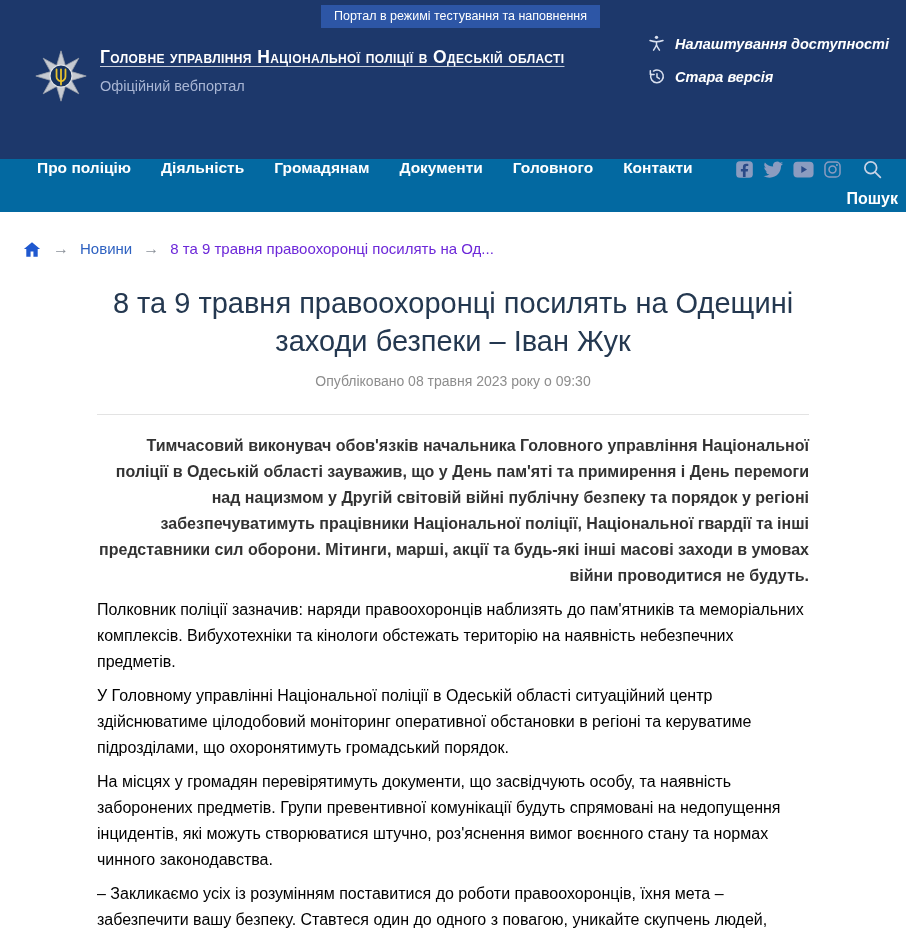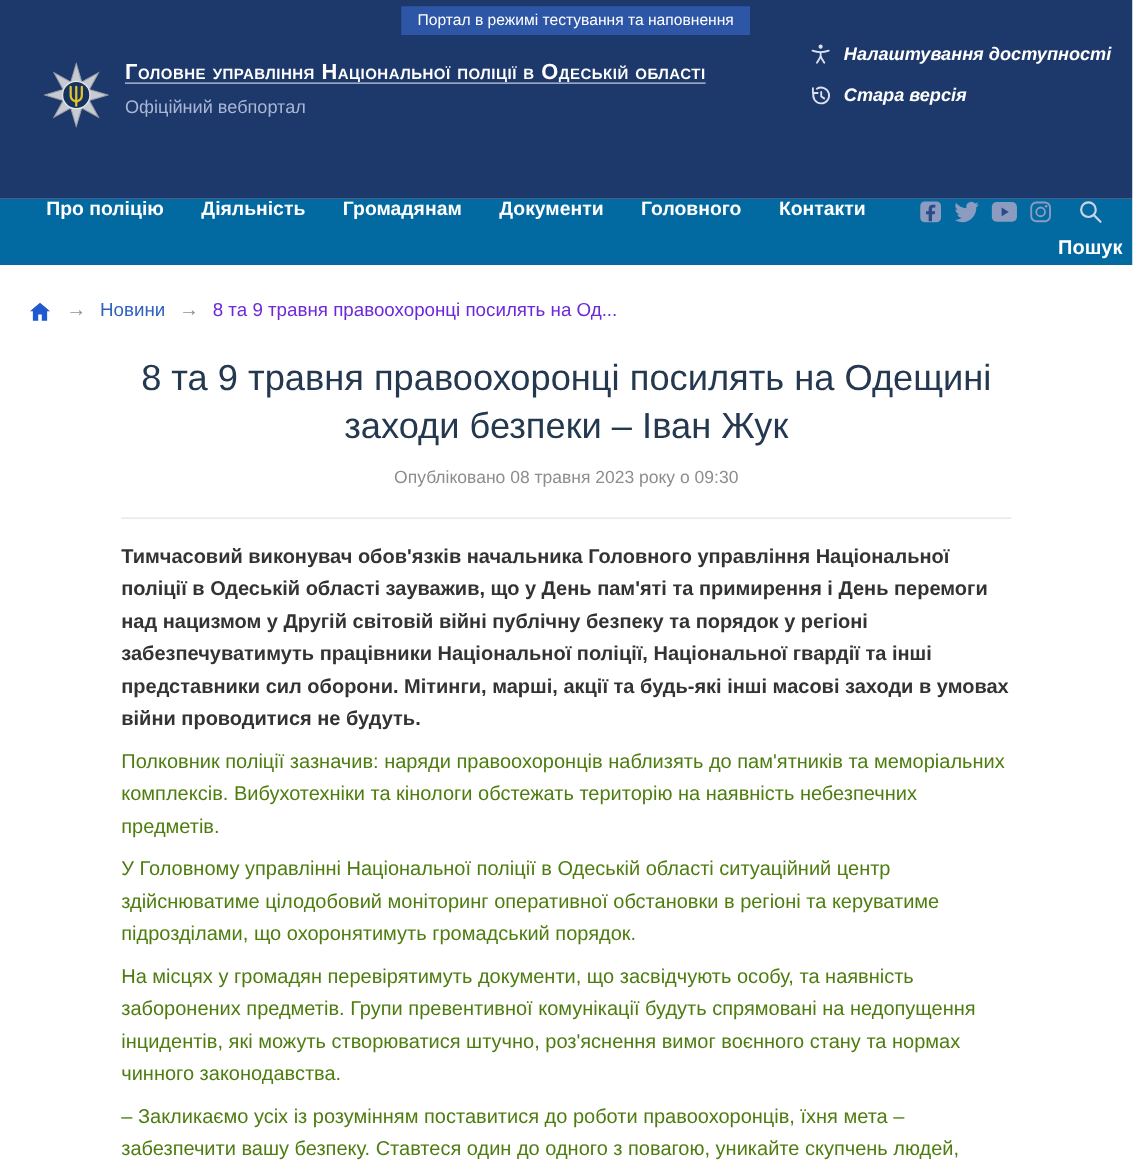--- a/index.html
+++ b/index.html
@@ -43,23 +43,23 @@
   .crumb-current { color: #6d28d9; }
   .home-link { display: inline-flex; cursor: pointer; }
   
   .article { width: 712px; margin: 0 auto; }
   .article-title {
     margin: 24px 0 0; text-align: center;
     color: #243850; font-size: 29px; line-height: 38px; font-weight: 400;
   }
   .pub-date { margin-top: 12px; text-align: center; color: #8d8d8d; font-size: 14px; line-height: 18px; }
   .divider { border: none; border-top: 1px solid #e3e3e3; margin: 24px 0 0; }
-  .article-body p { margin: 8px 0 0; color: #4d7c0f; font-size: 16px; line-height: 26px; }
+  .article-body p { margin: 8px 0 0; color: #000000; font-size: 16px; line-height: 26px; }
   .article-body p:first-child { margin-top: 18px; }
-  .article-body p.lead { font-weight: 700; color: #333; }
+  .article-body p.lead { font-weight: 700; color: #333; text-align: right; }
 </style>
 </head>
 <body>
 
 <header class="site-header">
   <div class="banner-chip">Портал в режимі тестування та наповнення</div>
 
   <a class="brand">
     <span class="logo-badge">
       <svg width="52" height="52" viewBox="0 0 64 64">

